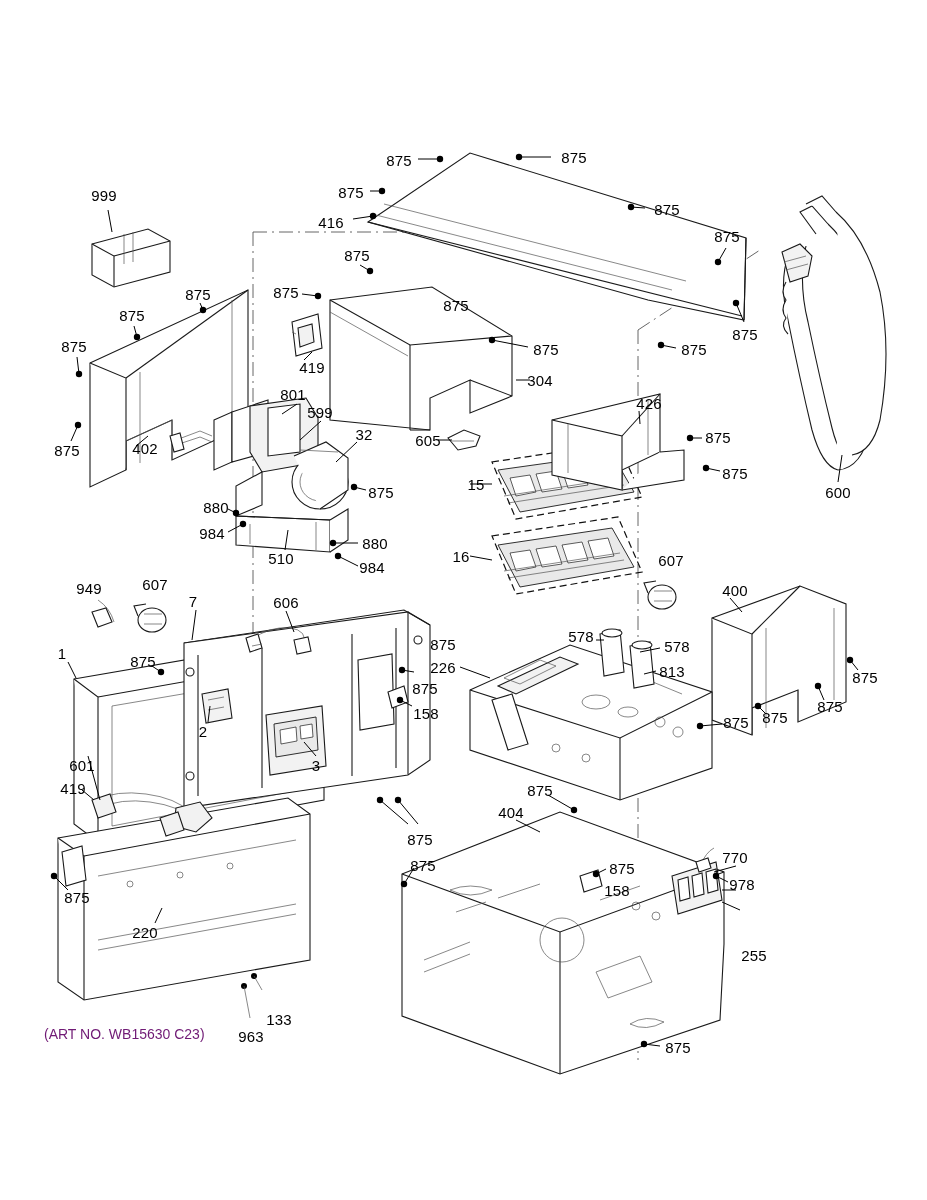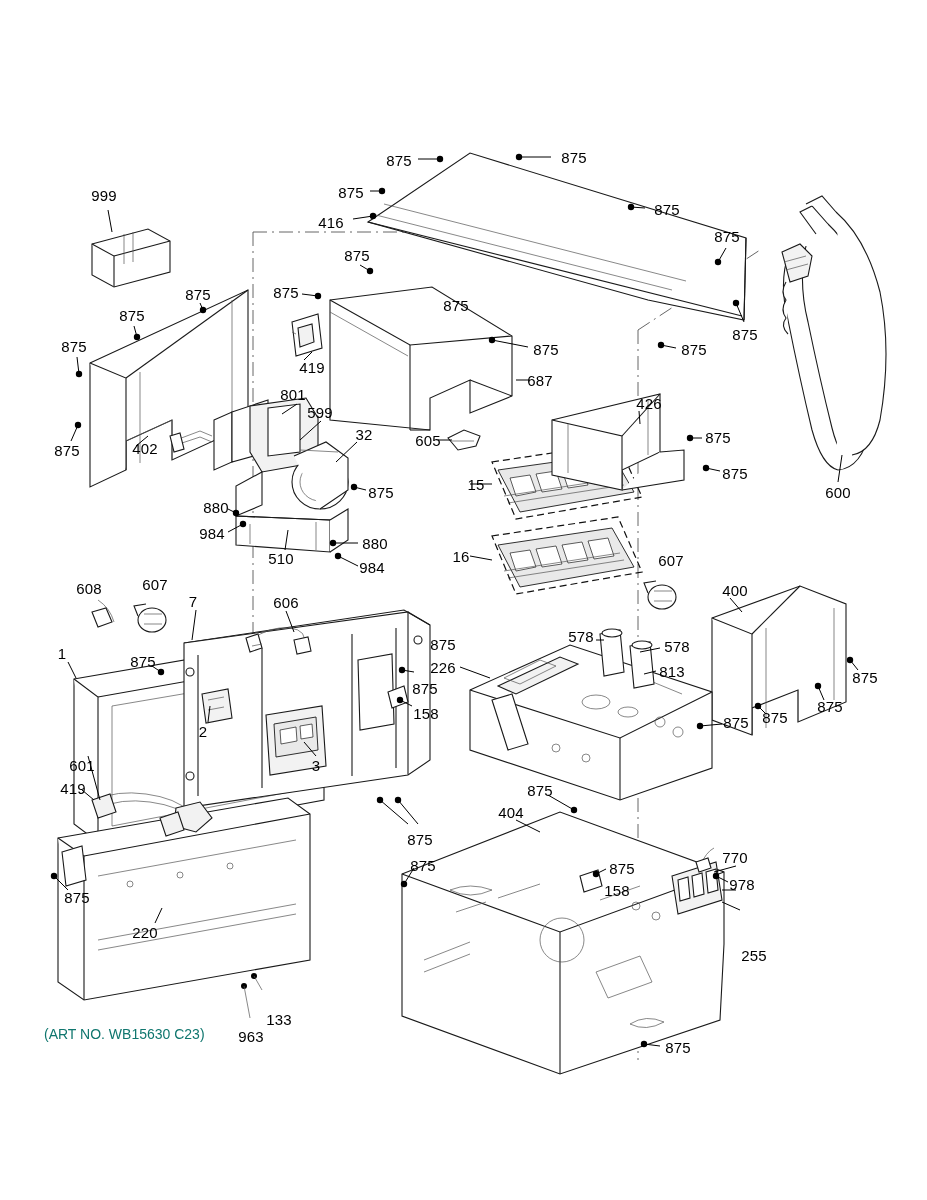--- a/index.html
+++ b/index.html
@@ -30,21 +30,21 @@
     font-size: 15px;
     color: #000000;
     white-space: nowrap;
     transform: translate(-50%, -50%);
     letter-spacing: 0.2px;
   }
   .artno {
     position: absolute;
     font-family: "Liberation Sans", sans-serif;
     font-size: 14px;
-    color: #0f766e;
+    color: #701a75;
     white-space: nowrap;
   }
   .leader {
     stroke: #000000;
     stroke-width: 1;
     fill: none;
   }
   .part {
     stroke: #1a1a1a;
     stroke-width: 1.1;
@@ -486,40 +486,40 @@
   <div class="label" style="left:357px; top:255px;">875</div>
   <div class="label" style="left:286px; top:292px;">875</div>
   <div class="label" style="left:198px; top:294px;">875</div>
   <div class="label" style="left:456px; top:305px;">875</div>
   <div class="label" style="left:132px; top:315px;">875</div>
   <div class="label" style="left:745px; top:334px;">875</div>
   <div class="label" style="left:74px; top:346px;">875</div>
   <div class="label" style="left:546px; top:349px;">875</div>
   <div class="label" style="left:694px; top:349px;">875</div>
   <div class="label" style="left:312px; top:367px;">419</div>
-  <div class="label" style="left:540px; top:380px;">687</div>
+  <div class="label" style="left:540px; top:380px;">304</div>
   <div class="label" style="left:293px; top:394px;">801</div>
   <div class="label" style="left:649px; top:403px;">426</div>
   <div class="label" style="left:320px; top:412px;">599</div>
   <div class="label" style="left:145px; top:448px;">402</div>
   <div class="label" style="left:67px; top:450px;">875</div>
   <div class="label" style="left:364px; top:434px;">32</div>
   <div class="label" style="left:428px; top:440px;">605</div>
   <div class="label" style="left:718px; top:437px;">875</div>
   <div class="label" style="left:735px; top:473px;">875</div>
   <div class="label" style="left:444px; top:484px;margin-left:32px;">15</div>
   <div class="label" style="left:381px; top:492px;">875</div>
   <div class="label" style="left:216px; top:507px;">880</div>
   <div class="label" style="left:212px; top:533px;">984</div>
   <div class="label" style="left:281px; top:558px;">510</div>
   <div class="label" style="left:375px; top:543px;">880</div>
   <div class="label" style="left:372px; top:567px;">984</div>
   <div class="label" style="left:461px; top:556px;">16</div>
   <div class="label" style="left:671px; top:560px;">607</div>
-  <div class="label" style="left:89px; top:588px;">608</div>
+  <div class="label" style="left:89px; top:588px;">949</div>
   <div class="label" style="left:155px; top:584px;">607</div>
   <div class="label" style="left:193px; top:601px;">7</div>
   <div class="label" style="left:286px; top:602px;">606</div>
   <div class="label" style="left:735px; top:590px;">400</div>
   <div class="label" style="left:581px; top:636px;">578</div>
   <div class="label" style="left:677px; top:646px;">578</div>
   <div class="label" style="left:443px; top:644px;">875</div>
   <div class="label" style="left:443px; top:667px;">226</div>
   <div class="label" style="left:672px; top:671px;">813</div>
   <div class="label" style="left:62px; top:653px;">1</div>

